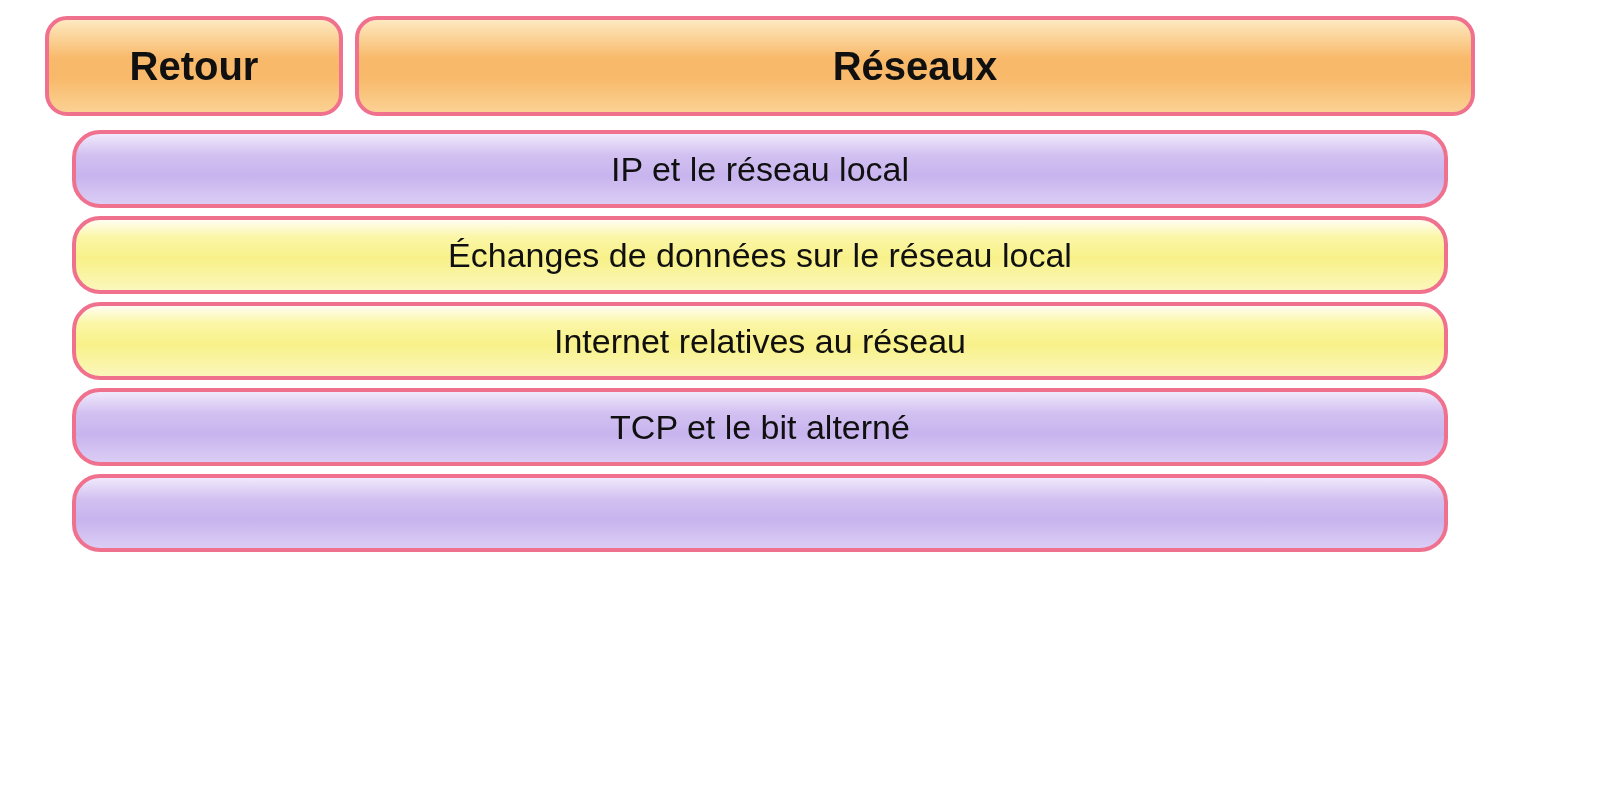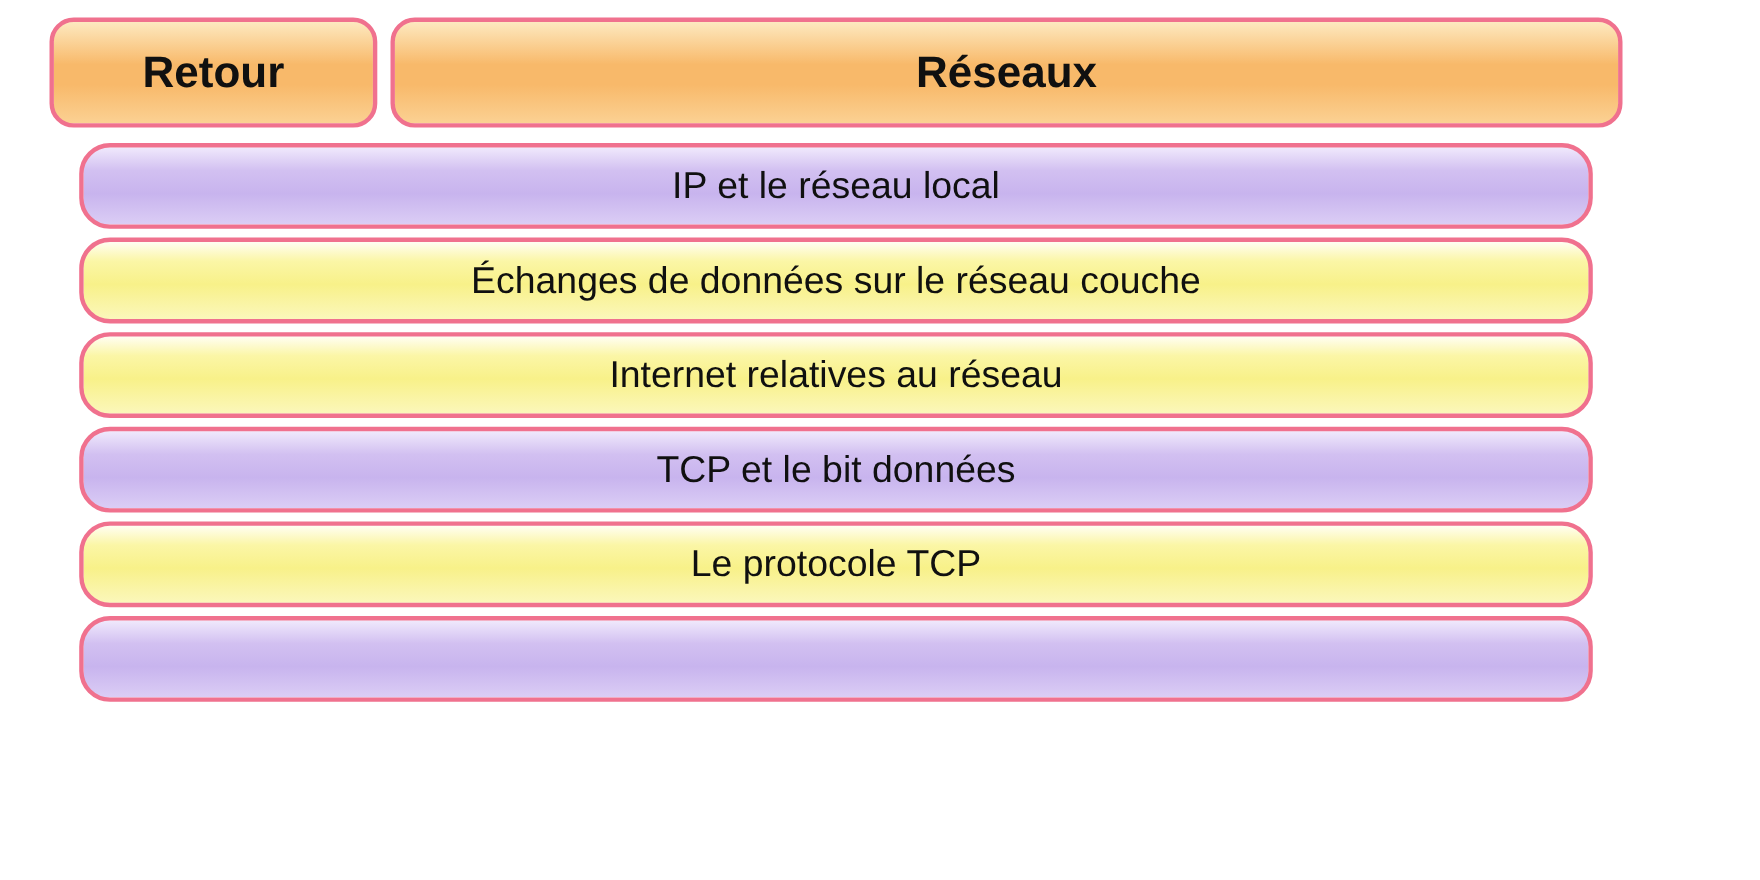--- a/index.html
+++ b/index.html
@@ -85,19 +85,18 @@
 </head>
 <body>
 
 <div class="screen">
   <div class="topbar">
     <button class="btn topbtn back">Retour</button>
     <div class="btn topbtn title">Réseaux</div>
   </div>
   <div class="menu" id="menu">
       <button class="btn item purple">IP et le réseau local</button>
-      <button class="btn item yellow">Échanges de données sur le réseau couche</button>
+      <button class="btn item yellow">Échanges de données sur le réseau local</button>
       <button class="btn item yellow">Internet relatives au réseau</button>
-      <button class="btn item purple">TCP et le bit données</button>
-      <button class="btn item yellow">Le protocole TCP</button>
+      <button class="btn item purple">TCP et le bit alterné</button>
       <button class="btn item purple"></button>
     </div>
 </div>
 
 </body></html>

